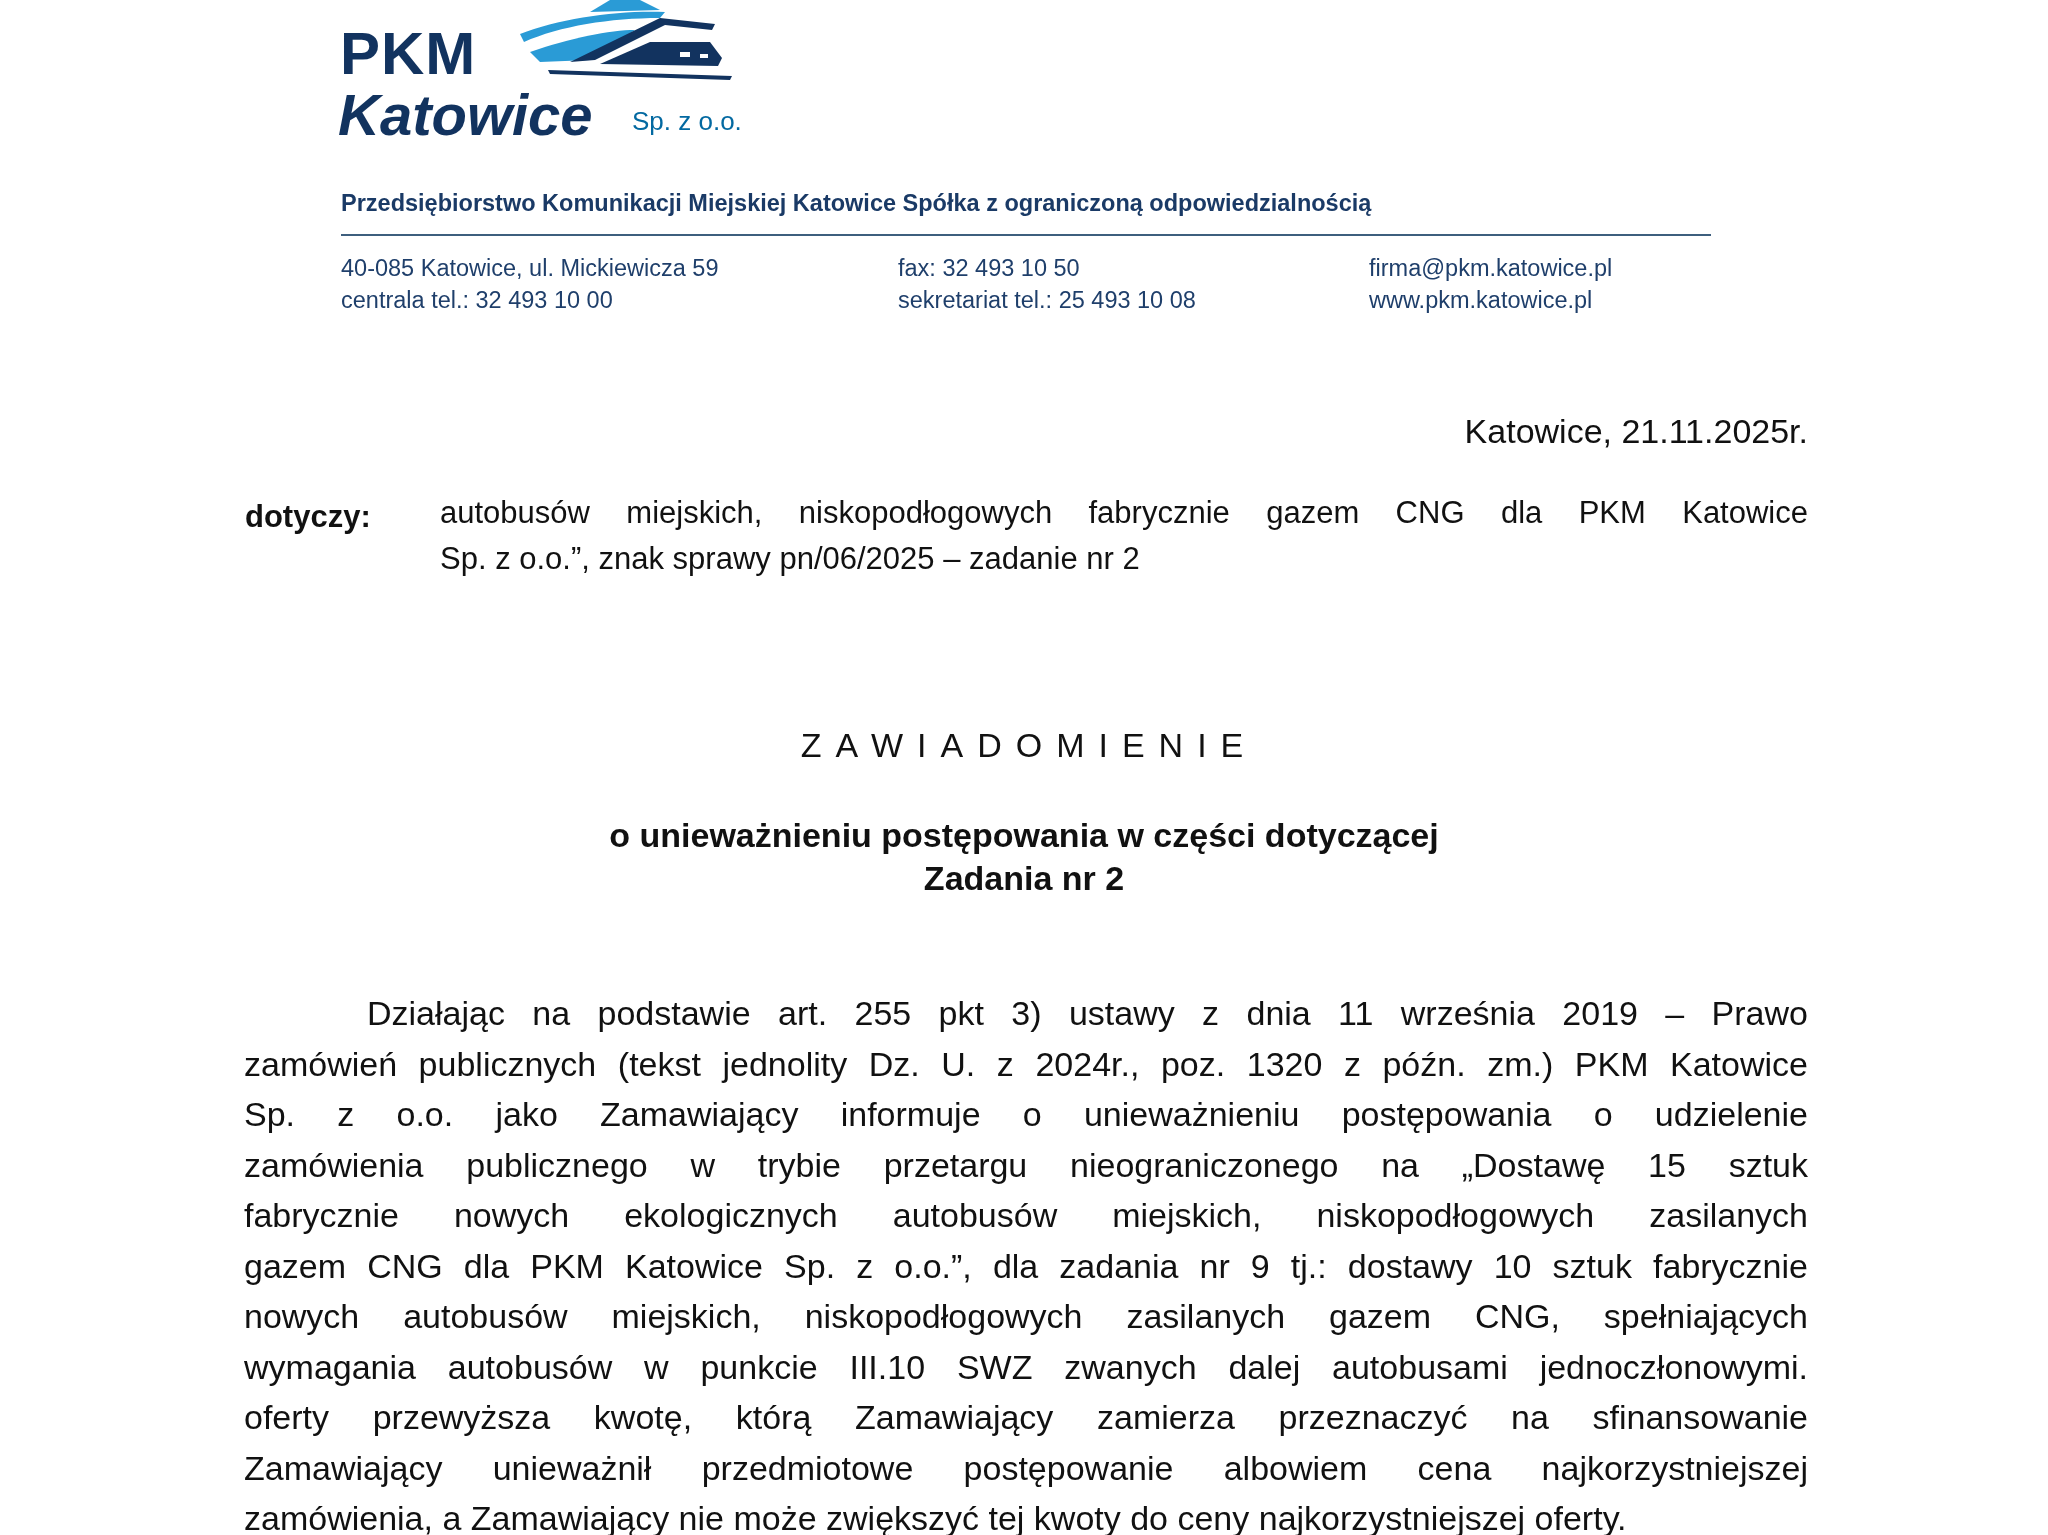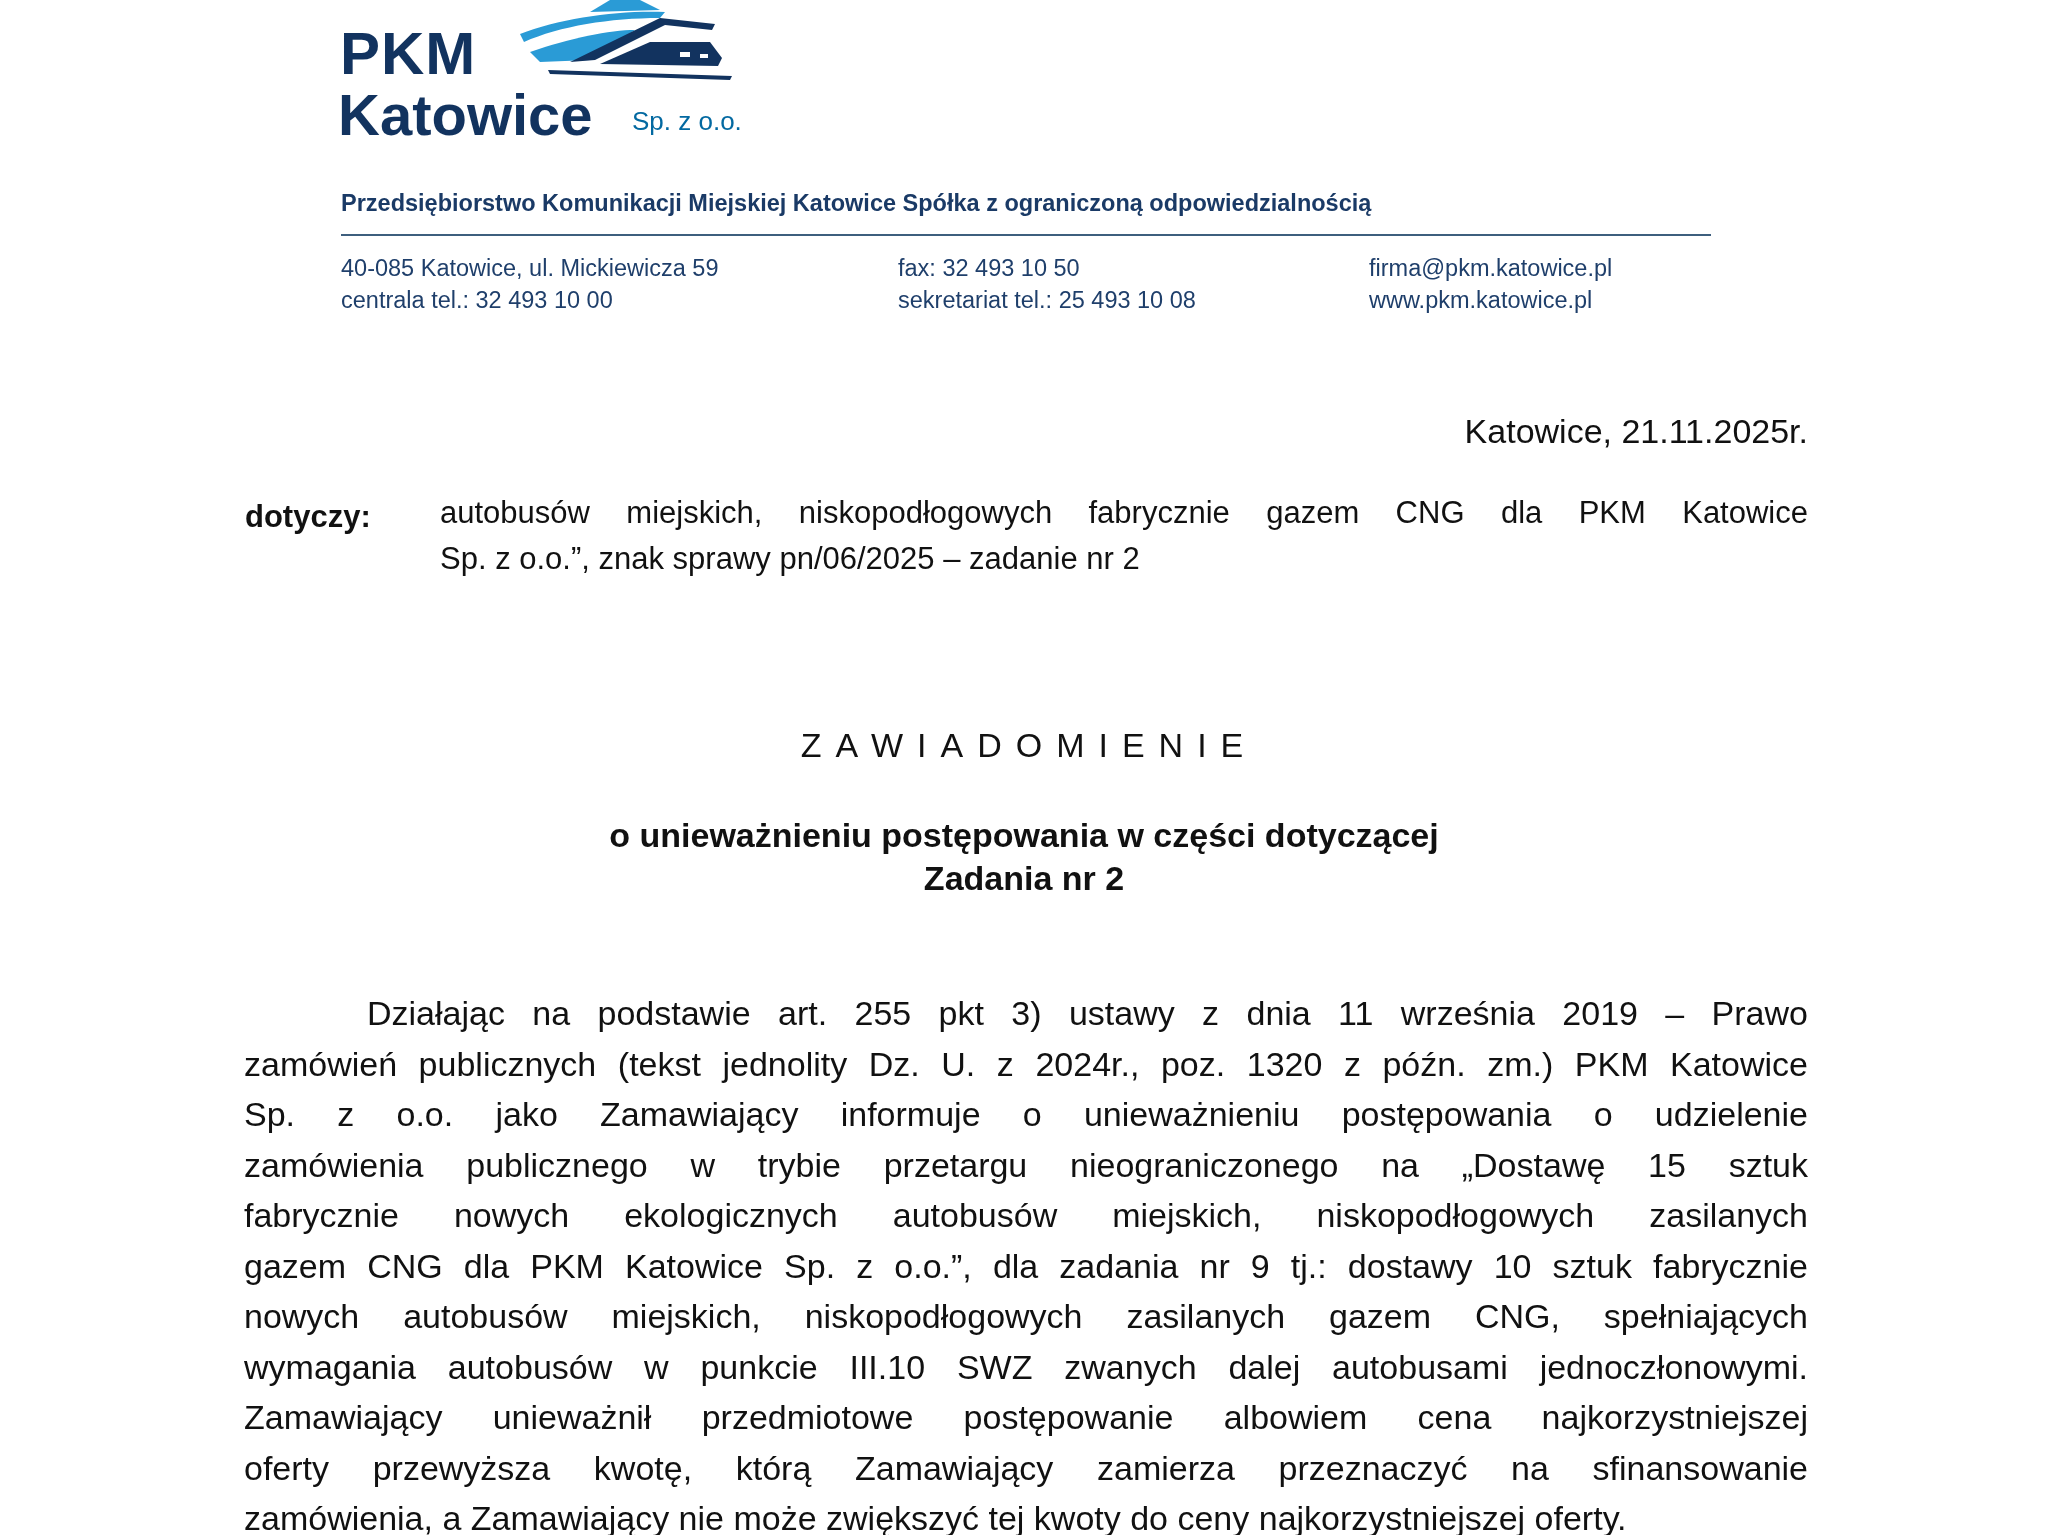--- a/index.html
+++ b/index.html
@@ -1,20 +1,20 @@
 <!DOCTYPE html>
 <html><head>
 <meta charset="utf-8">
 <style>
   html, body { margin:0; padding:0; background:#ffffff; }
   body { width:2048px; height:1535px; position:relative; overflow:hidden; font-family:"Liberation Sans", sans-serif; color:#111111; }
   .abs { position:absolute; }
   
   .logo-pkm { left:340px; top:24px; font-size:60px; font-weight:bold; color:#12335f; letter-spacing:1px; line-height:1; }
-  .logo-kat { left:338px; top:86px; font-size:58px; font-weight:bold; color:#12335f; line-height:1; }
+  .logo-kat { left:338px; top:86px; font-size:58px; font-weight:bold; color:#12335f; line-height:1;font-style:italic; }
   .logo-sp { left:632px; top:108px; font-size:26px; color:#0369a1; line-height:1; }
   .logo-mark { left:500px; top:0px; width:240px; height:84px; }
   .company { left:341px; top:190px; font-size:23.5px; font-weight:bold; color:#1a3a66; white-space:nowrap; }
   .rule { left:341px; top:234px; width:1370px; height:2px; background:#3e5f7e; }
   .contact { font-size:23.5px; color:#1f3f6b; line-height:32px; white-space:nowrap; }
   .c1 { left:341px; top:252px; }
   .c2 { left:898px; top:252px; }
   .c3 { left:1369px; top:252px; }
   
   .date { right:240px; top:414px; font-size:34px; line-height:1; white-space:nowrap; }
@@ -81,16 +81,16 @@
 
 <div class="abs para">
   <span class="jl indent">Działając na podstawie art. 255 pkt 3) ustawy z dnia 11 września 2019 – Prawo</span>
   <span class="jl">zamówień publicznych (tekst jednolity Dz. U. z 2024r., poz. 1320 z późn. zm.) PKM Katowice</span>
   <span class="jl">Sp. z o.o. jako Zamawiający informuje o unieważnieniu postępowania o udzielenie</span>
   <span class="jl">zamówienia publicznego w trybie przetargu nieograniczonego na „Dostawę 15 sztuk</span>
   <span class="jl">fabrycznie nowych ekologicznych autobusów miejskich, niskopodłogowych zasilanych</span>
   <span class="jl">gazem CNG dla PKM Katowice Sp. z o.o.”, dla zadania nr 9 tj.: dostawy 10 sztuk fabrycznie</span>
   <span class="jl">nowych autobusów miejskich, niskopodłogowych zasilanych gazem CNG, spełniających</span>
   <span class="jl">wymagania autobusów w punkcie III.10 SWZ zwanych dalej autobusami jednoczłonowymi.</span>
+  <span class="jl">oferty przewyższa kwotę, którą Zamawiający zamierza przeznaczyć na sfinansowanie</span>
   <span class="jl">Zamawiający unieważnił przedmiotowe postępowanie albowiem cena najkorzystniejszej</span>
-  <span class="jl">oferty przewyższa kwotę, którą Zamawiający zamierza przeznaczyć na sfinansowanie</span>
   <span class="jl last">zamówienia, a Zamawiający nie może zwiększyć tej kwoty do ceny najkorzystniejszej oferty.</span>
 </div>
 
 </body></html>

